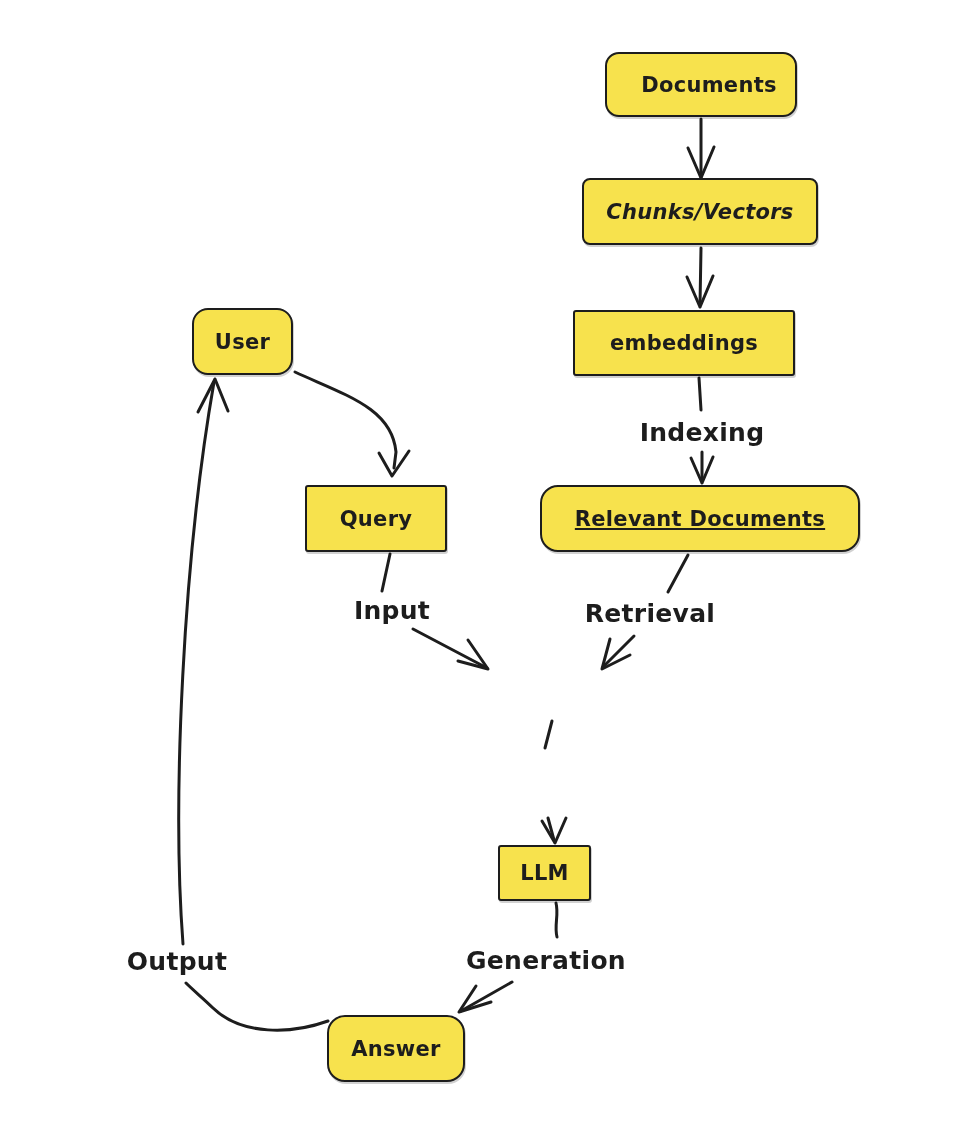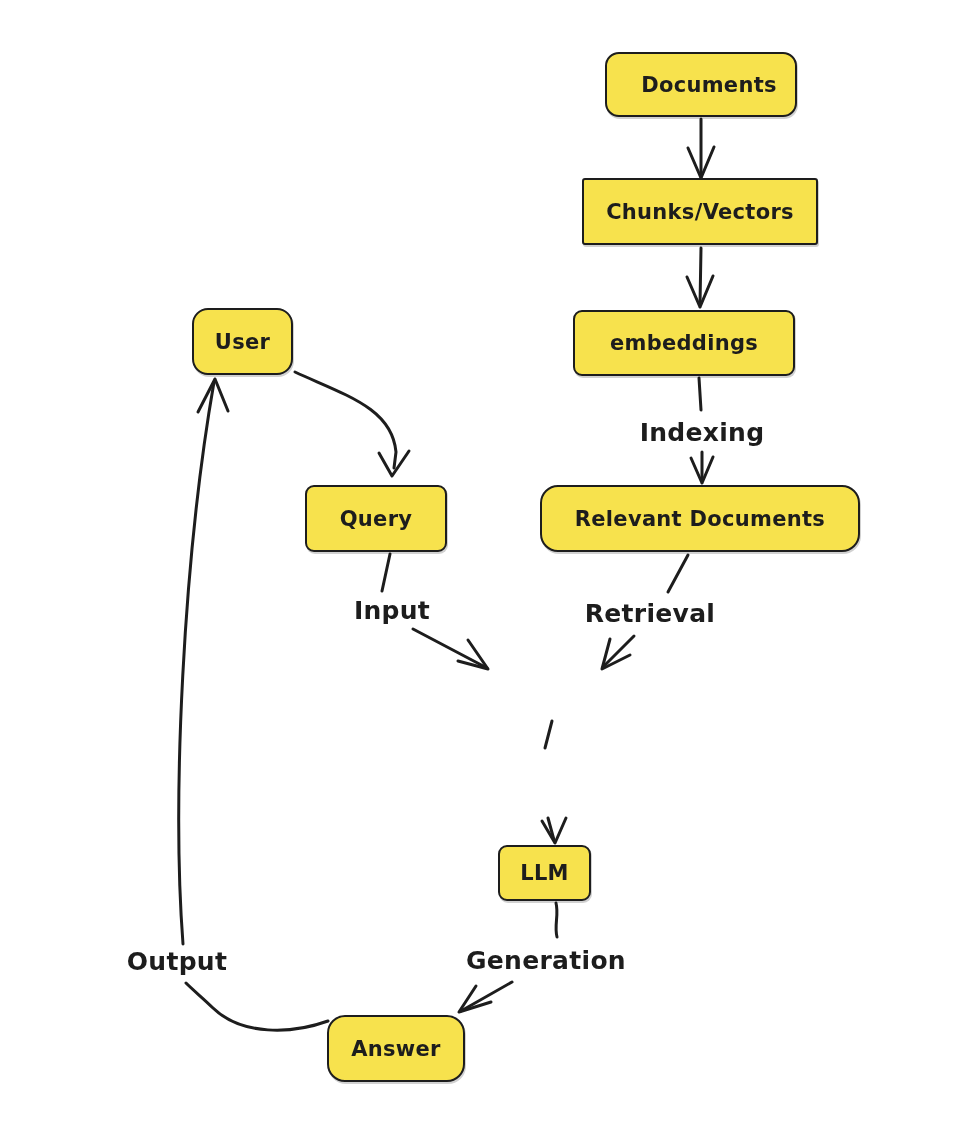--- a/index.html
+++ b/index.html
@@ -23,32 +23,32 @@
     position:absolute;
     box-sizing:border-box;
     background:var(--fill,#F7E24D);
     border:2.5px solid var(--stroke,#1d1d1d);
     display:flex;align-items:center;justify-content:center;
     font-weight:700;font-size:21px;letter-spacing:.3px;
     box-shadow:1px 2px 0 rgba(0,0,0,0.18);
     white-space:nowrap;
   }
   .round{border-radius:16px;}
-  .rect{border-radius:9px;}
+  .rect{border-radius:3px;}
   .edge-label{
     position:absolute;
     transform:translate(-50%,-50%);
     font-weight:700;font-size:25px;letter-spacing:.3px;
     text-align:center;white-space:nowrap;line-height:1.45;
   }
   
   #n-documents{left:605px;top:52px;width:192px;height:65px;border-radius:14px;padding-left:16px;}
-  #n-chunks{left:582px;top:178px;width:236px;height:67px;border-radius:3px;}
+  #n-chunks{left:582px;top:178px;width:236px;height:67px;border-radius:8px;font-style:italic;}
   #n-embeddings{left:573px;top:310px;width:222px;height:66px;}
-  #n-relevant{left:540px;top:485px;width:320px;height:67px;border-radius:18px;}
+  #n-relevant{left:540px;top:485px;width:320px;height:67px;border-radius:18px;text-decoration:underline;}
   #n-user{left:192px;top:308px;width:101px;height:67px;border-radius:16px;}
   #n-query{left:305px;top:485px;width:142px;height:67px;}
   #n-combine{left:302px;top:672px;width:381px;height:48px;}
   #n-llm{left:498px;top:845px;width:93px;height:56px;}
   #n-answer{left:327px;top:1015px;width:138px;height:67px;border-radius:18px;}
   
   #l-indexing{left:702px;top:433px;}
   #l-input{left:392px;top:611px;}
   #l-retrieval{left:650px;top:614px;}
   #l-combine{left:545px;top:786px;}

